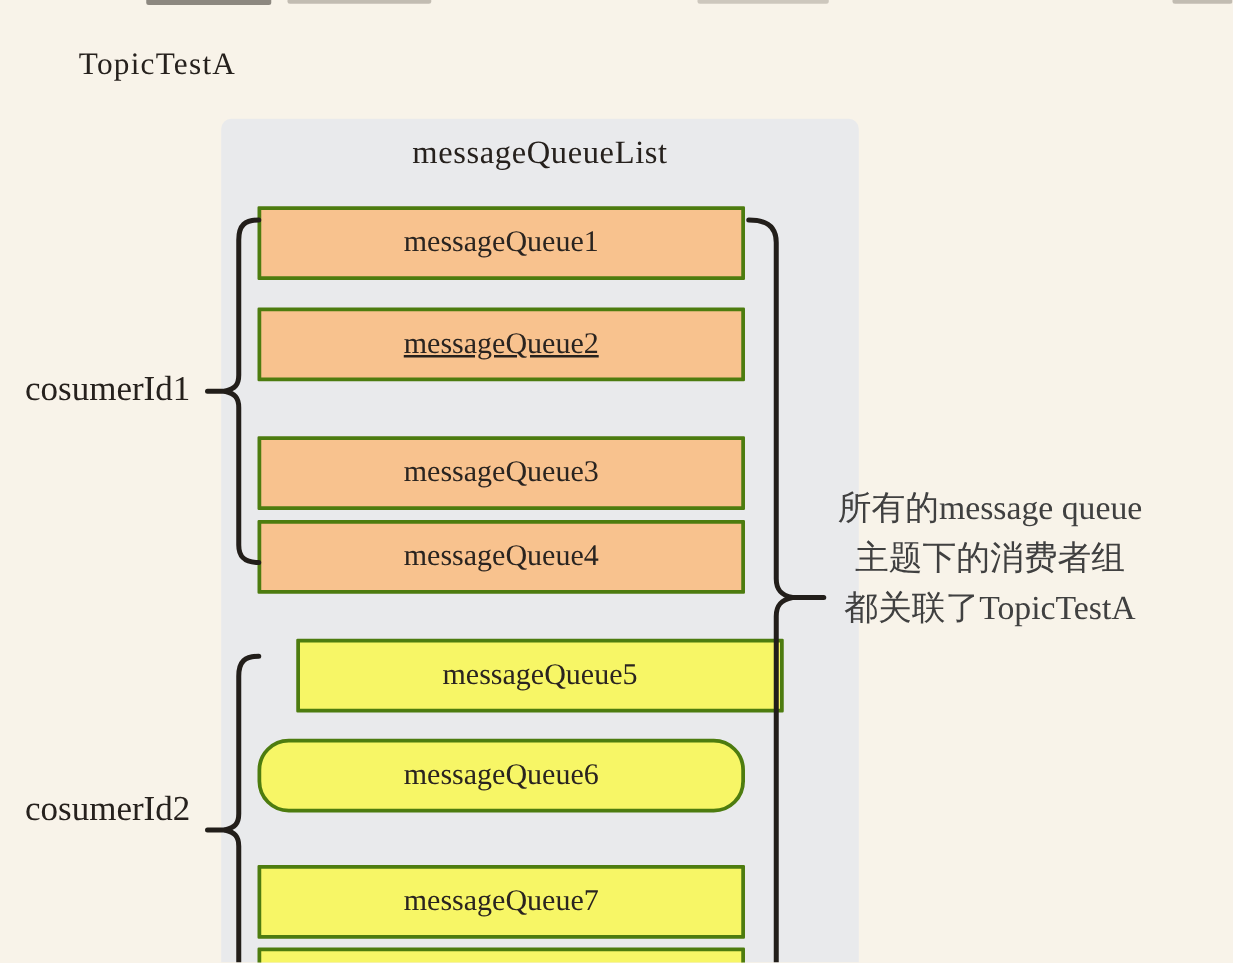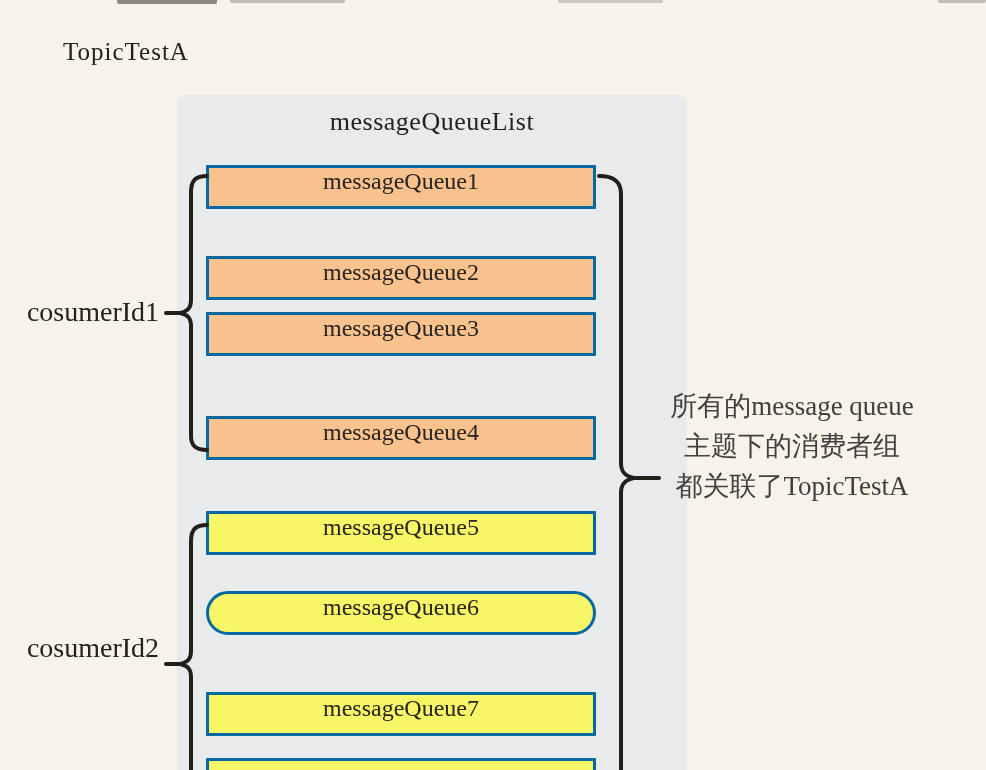--- a/index.html
+++ b/index.html
@@ -16,30 +16,30 @@
   }
   .queue-panel{
     position:absolute;left:177px;top:95px;width:510px;height:675px;
     background:#E9EAEC;border-radius:8px 8px 0 0;
   }
   .panel-title{
     position:absolute;left:0;top:12px;width:100%;
     text-align:center;font-size:26px;letter-spacing:0.5px;
   }
   .queue-box{
-    position:absolute;left:206px;width:390px;height:44px;
-    box-sizing:border-box;border:3px solid #0369a1;border-radius:1px;
-    display:flex;justify-content:center;
+    position:absolute;left:206px;width:390px;height:59px;
+    box-sizing:border-box;border:3px solid #4d7c0f;border-radius:1px;
+    display:flex;align-items:center;justify-content:center;
   }
   .queue-box.orange{background:#F8C28E;}
   .queue-box.yellow{background:#F7F666;}
   .queue-label{font-size:24px;color:#2A2420;}
   .consumer-label{
     position:absolute;left:20px;width:146px;
-    text-align:center;font-size:28px;
+    text-align:left;font-size:28px;
   }
   .brace-layer{position:absolute;left:0;top:0;pointer-events:none;}
   .annotation{
     position:absolute;left:642px;top:386px;width:300px;
     text-align:center;font-size:27px;line-height:40px;color:#404040;
   }
 </style>
 </head>
 <body>
 
@@ -50,30 +50,30 @@
 
 <div class="diagram-title">TopicTestA</div>
 
 <div class="queue-panel">
   <div class="panel-title">messageQueueList</div>
 </div>
 
 <div class="queue-box orange" style="top:165px;">
   <span class="queue-label">messageQueue1</span>
 </div>
-<div class="queue-box orange" style="top:256px;">
+<div class="queue-box orange" style="top:246px;text-decoration:underline;">
   <span class="queue-label">messageQueue2</span>
 </div>
-<div class="queue-box orange" style="top:312px;">
+<div class="queue-box orange" style="top:349px;">
   <span class="queue-label">messageQueue3</span>
 </div>
 <div class="queue-box orange" style="top:416px;">
   <span class="queue-label">messageQueue4</span>
 </div>
-<div class="queue-box yellow" style="top:511px;">
+<div class="queue-box yellow" style="top:511px;margin-left:31px;">
   <span class="queue-label">messageQueue5</span>
 </div>
 <div class="queue-box yellow" style="top:591px;border-radius:25px;">
   <span class="queue-label">messageQueue6</span>
 </div>
 <div class="queue-box yellow" style="top:692px;">
   <span class="queue-label">messageQueue7</span>
 </div>
 <div class="queue-box yellow" style="top:758px;">
   <span class="queue-label"></span>

